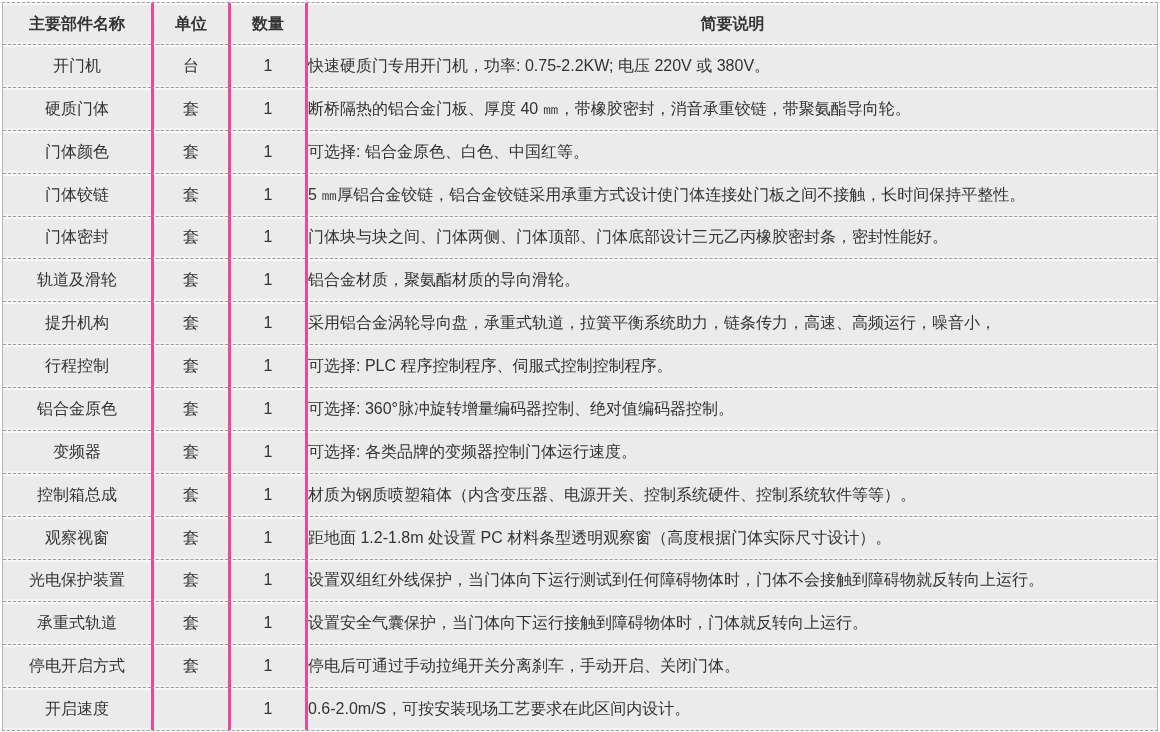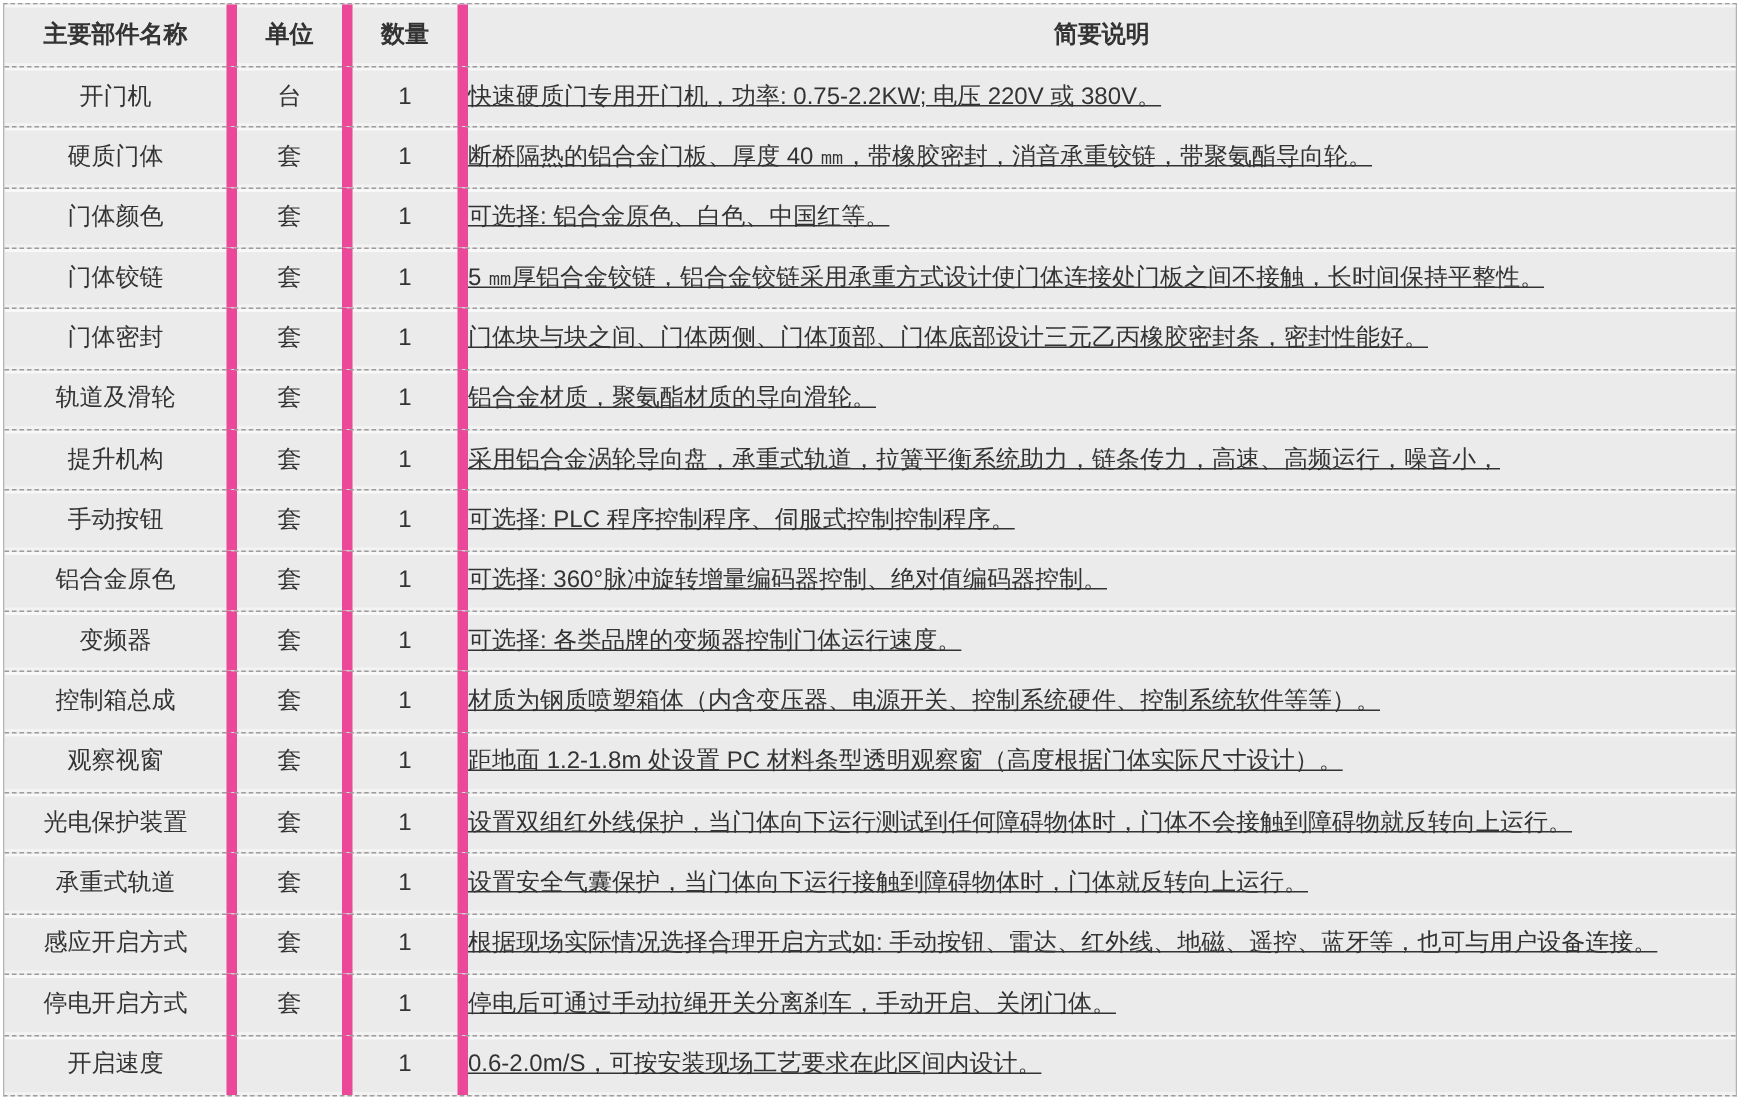--- a/index.html
+++ b/index.html
@@ -42,21 +42,21 @@
     color: #333333;
     font-size: 16px;
     line-height: 1.25;
     vertical-align: middle;
     overflow: hidden;
     white-space: nowrap;
   }
   
   table.components th + th,
   table.components td + td {
-    border-left: 7px solid #ec4899;
+    border-left: 3px solid #ec4899;
   }
   
   table.components tbody tr > td,
   table.components thead tr > th {
     box-shadow: inset 0 2px 0 #f8f8f8, inset 0 -2px 0 #f3f3f3;
   }
   table.components tbody tr > td {
     border-top: 1px dashed #9c9c9c;
   }
   table.components thead tr {
@@ -73,21 +73,20 @@
   }
   td.c-name, td.c-unit, td.c-qty {
     text-align: center;
   }
   td.c-desc, th.h-desc {
     text-align: left;
   }
   td.c-desc {
     padding-left: 12px;
     padding-right: 6px;
-    text-decoration: underline;
   }
   th.h-desc {
     text-align: center;
   }
 </style>
 </head>
 <body>
 
 <div class="tbl-wrap">
   <table class="components">
@@ -150,21 +149,21 @@
 
   <tr>
     <td class="c-name">提升机构</td>
     <td class="c-unit">套</td>
     <td class="c-qty">1</td>
     <td class="c-desc">采用铝合金涡轮导向盘，承重式轨道，拉簧平衡系统助力，链条传力，高速、高频运行，噪音小，</td>
   </tr>
 
 
   <tr>
-    <td class="c-name">手动按钮</td>
+    <td class="c-name">行程控制</td>
     <td class="c-unit">套</td>
     <td class="c-qty">1</td>
     <td class="c-desc">可选择: PLC 程序控制程序、伺服式控制控制程序。</td>
   </tr>
 
   <tr>
     <td class="c-name">铝合金原色</td>
     <td class="c-unit">套</td>
     <td class="c-qty">1</td>
     <td class="c-desc">可选择: 360°脉冲旋转增量编码器控制、绝对值编码器控制。</td>
@@ -198,26 +197,20 @@
     <td class="c-desc">设置双组红外线保护，当门体向下运行测试到任何障碍物体时，门体不会接触到障碍物就反转向上运行。</td>
   </tr>
 
   <tr>
     <td class="c-name">承重式轨道</td>
     <td class="c-unit">套</td>
     <td class="c-qty">1</td>
     <td class="c-desc">设置安全气囊保护，当门体向下运行接触到障碍物体时，门体就反转向上运行。</td>
   </tr>
 
-  <tr>
-    <td class="c-name">感应开启方式</td>
-    <td class="c-unit">套</td>
-    <td class="c-qty">1</td>
-    <td class="c-desc">根据现场实际情况选择合理开启方式如: 手动按钮、雷达、红外线、地磁、遥控、蓝牙等，也可与用户设备连接。</td>
-  </tr>
 
   <tr>
     <td class="c-name">停电开启方式</td>
     <td class="c-unit">套</td>
     <td class="c-qty">1</td>
     <td class="c-desc">停电后可通过手动拉绳开关分离刹车，手动开启、关闭门体。</td>
   </tr>
 
   <tr>
     <td class="c-name">开启速度</td>

